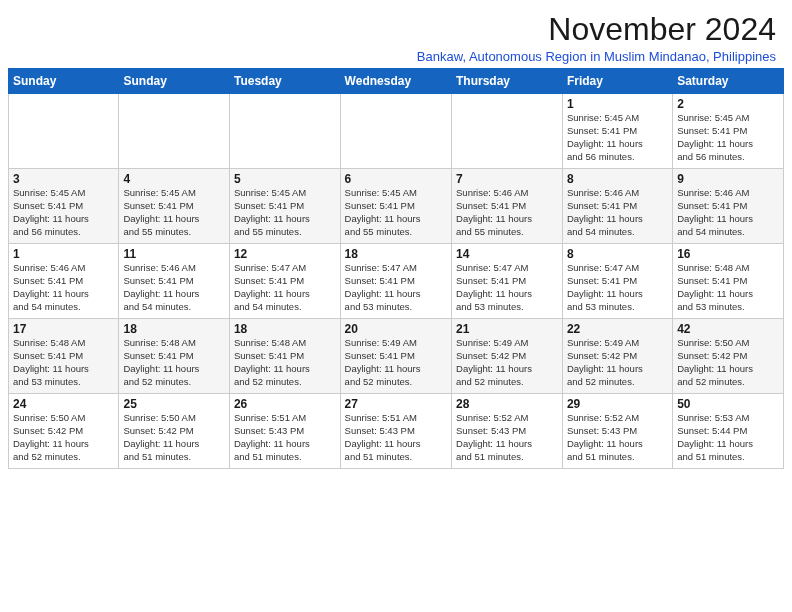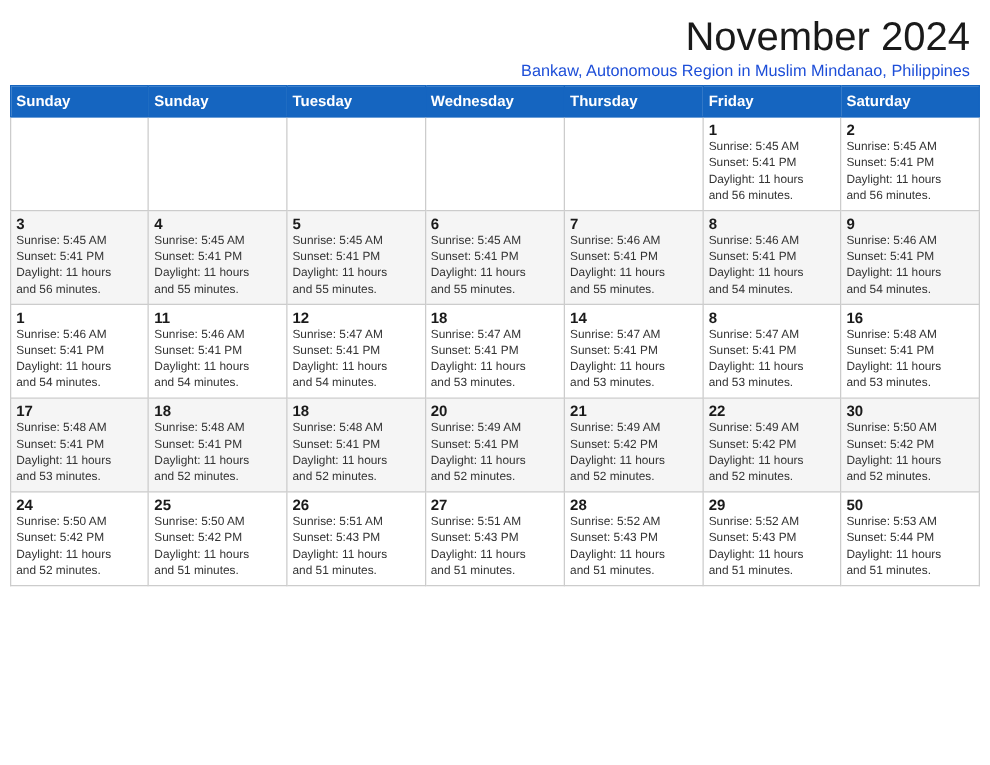--- a/index.html
+++ b/index.html
@@ -219,21 +219,21 @@
         </td>
         <td>
           <span class="day-number">21</span>
           <div class="day-info">Sunrise: 5:49 AM<br>Sunset: 5:42 PM<br>Daylight: 11 hours<br>and 52 minutes.</div>
         </td>
         <td>
           <span class="day-number">22</span>
           <div class="day-info">Sunrise: 5:49 AM<br>Sunset: 5:42 PM<br>Daylight: 11 hours<br>and 52 minutes.</div>
         </td>
         <td>
-          <span class="day-number">30</span>
+          <span class="day-number">42</span>
           <div class="day-info">Sunrise: 5:50 AM<br>Sunset: 5:42 PM<br>Daylight: 11 hours<br>and 52 minutes.</div>
         </td>
       </tr>
       <tr class="week-row">
         <td>
           <span class="day-number">24</span>
           <div class="day-info">Sunrise: 5:50 AM<br>Sunset: 5:42 PM<br>Daylight: 11 hours<br>and 52 minutes.</div>
         </td>
         <td>
           <span class="day-number">25</span>

